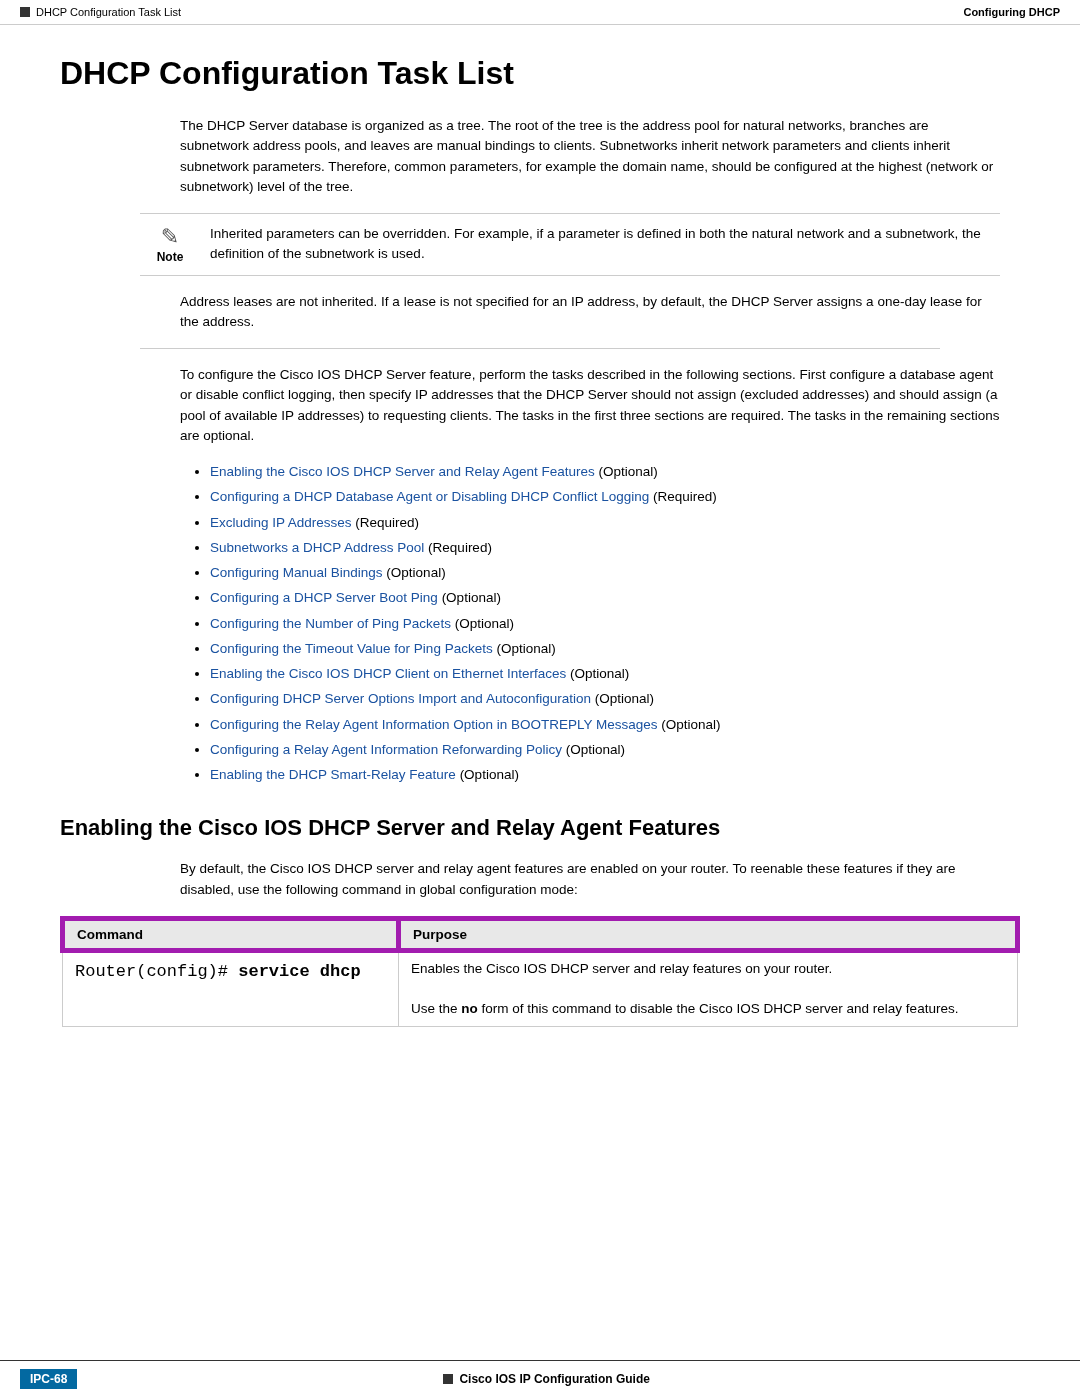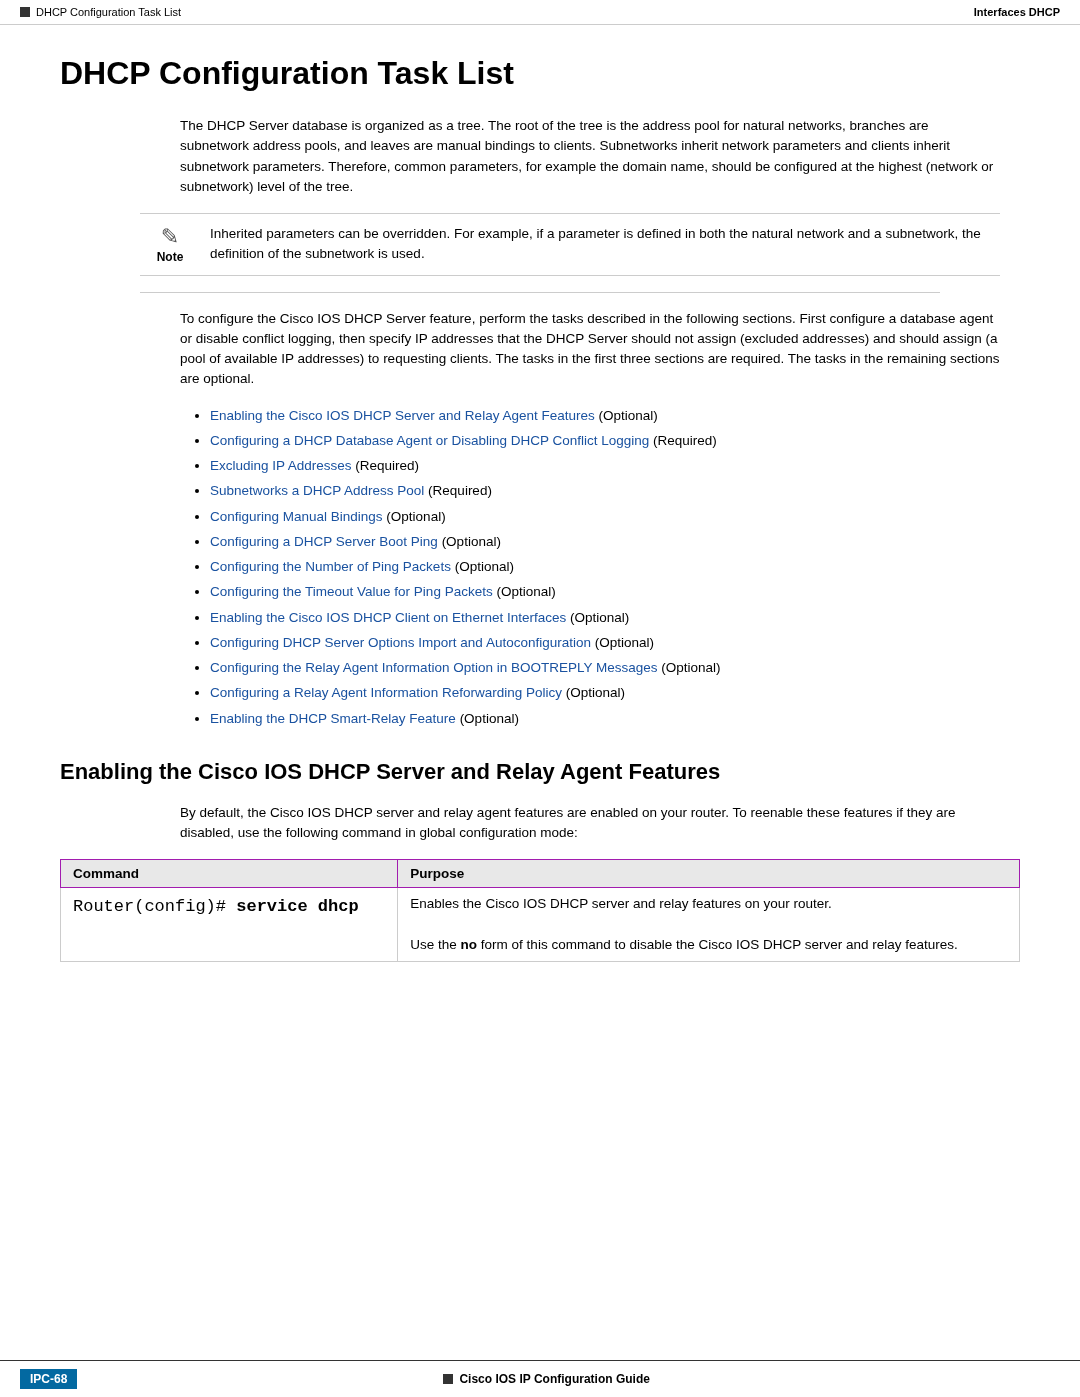--- a/index.html
+++ b/index.html
@@ -126,21 +126,21 @@
 
     
     .cmd-table {
       width: 100%;
       border-collapse: collapse;
       margin-top: 10px;
       font-size: 13.5px;
     }
     .cmd-table th {
       background: #e8e8e8;
-      border: 1px solid #a21caf;
+      border: 5px solid #a21caf;
       padding: 6px 12px;
       text-align: left;
       font-weight: bold;
       font-size: 13.5px;
     }
     .cmd-table td {
       border: 1px solid #ccc;
       padding: 6px 12px;
       vertical-align: top;
       line-height: 1.5;
@@ -192,39 +192,40 @@
     }
   </style>
 </head>
 <body>
 
 <div class="top-bar">
   <div class="top-bar-left">
     <span class="top-bar-square"></span>
     <span>DHCP Configuration Task List</span>
   </div>
-  <div class="top-bar-right">Interfaces DHCP</div>
+  <div class="top-bar-right">Configuring DHCP</div>
 </div>
 
 <div class="content-wrap">
 
   <h1 class="page-title">DHCP Configuration Task List</h1>
 
   <div class="body-text">The DHCP Server database is organized as a tree. The root of the tree is the address pool for natural networks, branches are subnetwork address pools, and leaves are manual bindings to clients. Subnetworks inherit network parameters and clients inherit subnetwork parameters. Therefore, common parameters, for example the domain name, should be configured at the highest (network or subnetwork) level of the tree.</div>
 
   <div class="note-box">
     <div class="note-icon-area">
       <span class="note-pencil">✎</span>
       <span class="note-label">Note</span>
     </div>
     <div class="note-content">
       <span>Inherited parameters can be overridden. For example, if a parameter is defined in both the natural network and a subnetwork, the definition of the subnetwork is used.</span>
     </div>
   </div>
 
+  <div class="body-text">Address leases are not inherited. If a lease is not specified for an IP address, by default, the DHCP Server assigns a one-day lease for the address.</div>
 
   <hr class="divider">
 
   <div class="body-text">To configure the Cisco IOS DHCP Server feature, perform the tasks described in the following sections. First configure a database agent or disable conflict logging, then specify IP addresses that the DHCP Server should not assign (excluded addresses) and should assign (a pool of available IP addresses) to requesting clients. The tasks in the first three sections are required. The tasks in the remaining sections are optional.</div>
 
   <ul class="bullet-list">
   <li><a href="#">Enabling the Cisco IOS DHCP Server and Relay Agent Features</a><span class="link-suffix"> (Optional)</span></li>
       <li><a href="#">Configuring a DHCP Database Agent or Disabling DHCP Conflict Logging</a><span class="link-suffix"> (Required)</span></li>
       <li><a href="#">Excluding IP Addresses</a><span class="link-suffix"> (Required)</span></li>
       <li><a href="#">Subnetworks a DHCP Address Pool</a><span class="link-suffix"> (Required)</span></li>

